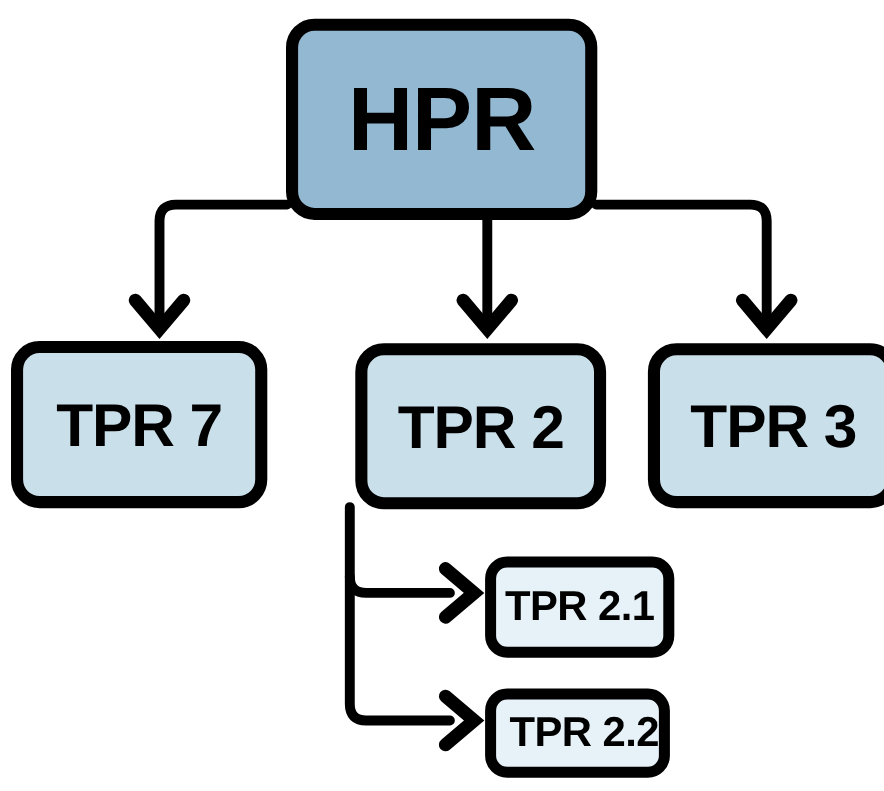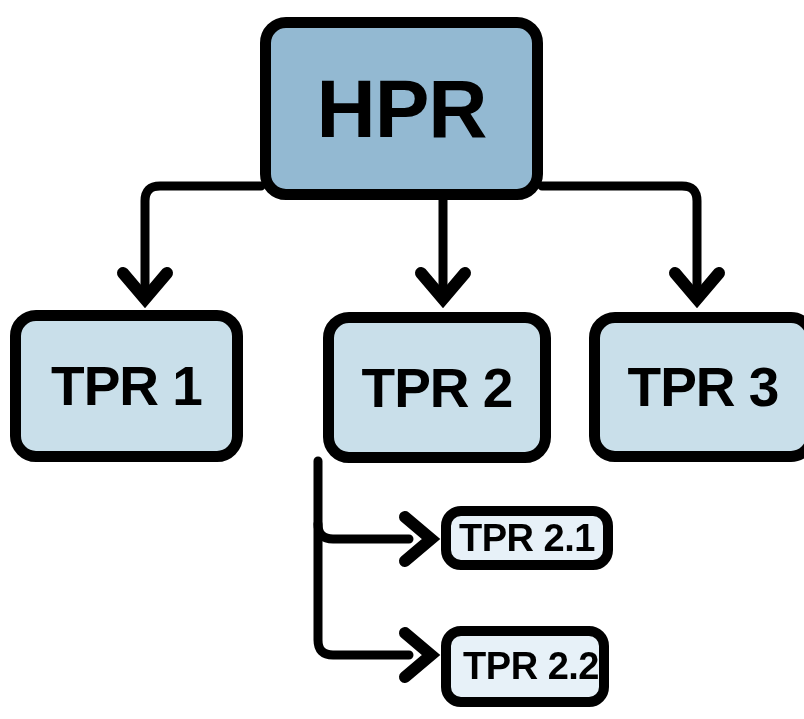--- a/index.html
+++ b/index.html
@@ -73,21 +73,21 @@
     margin-left: 24px;
   }
   .node-small {
     border-width: 10px;
     border-radius: 20px;
     font-size: 38px;
     letter-spacing: -0.5px;
   }
   .node-tpr-2-1 {
     left: 441px; top: 506px;
-    width: 172px; height: 64px;
+    width: 172px; height: 92px;
   }
   .node-tpr-2-2 {
     left: 441px; top: 626px;
     width: 168px; height: 81px; justify-content: flex-end;
   }
 </style>
 </head>
 <body>
 
 <div class="canvas" style="--line: #000000; --text: #000000; --bg: #ffffff;">
@@ -118,21 +118,21 @@
       <path class="edge" d="M 318 461 L 318 640 Q 318 655 333 655 L 409 655"></path>
       <path class="arrowhead" d="M 405 633 L 431 655 L 405 677"></path>
     </g>
   </svg>
 
   <div class="node node-root" style="background-color: rgb(147, 185, 210); justify-content: center;">
     <span>HPR</span>
   </div>
 
   <div class="node node-tpr-1" style="background-color: rgb(201, 223, 234);">
-    <span>TPR 1</span>
+    <span>TPR 7</span>
   </div>
 
   <div class="node node-tpr-2" style="background-color: rgb(201, 223, 234); margin-left: 33px;">
     <span>TPR 2</span>
   </div>
 
   <div class="node node-tpr-3" style="background-color: rgb(201, 223, 234);">
     <span>TPR 3</span>
   </div>
 

